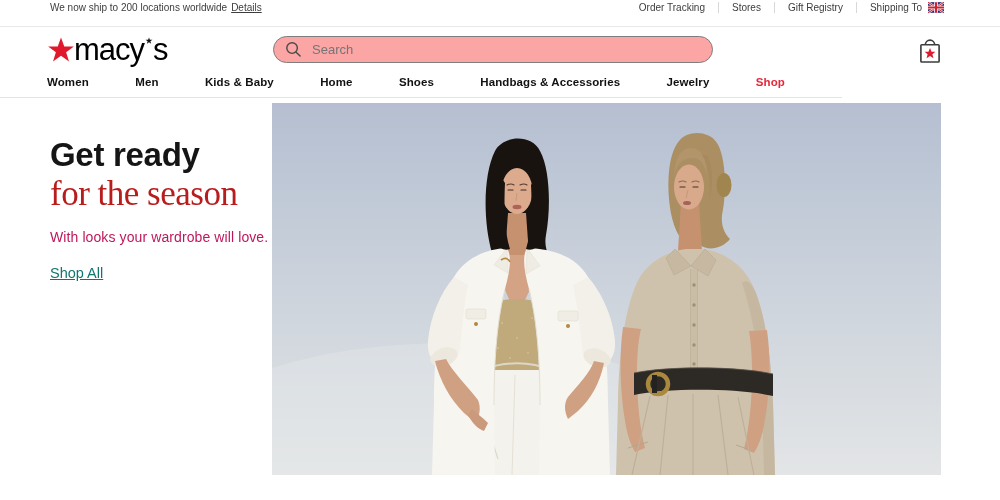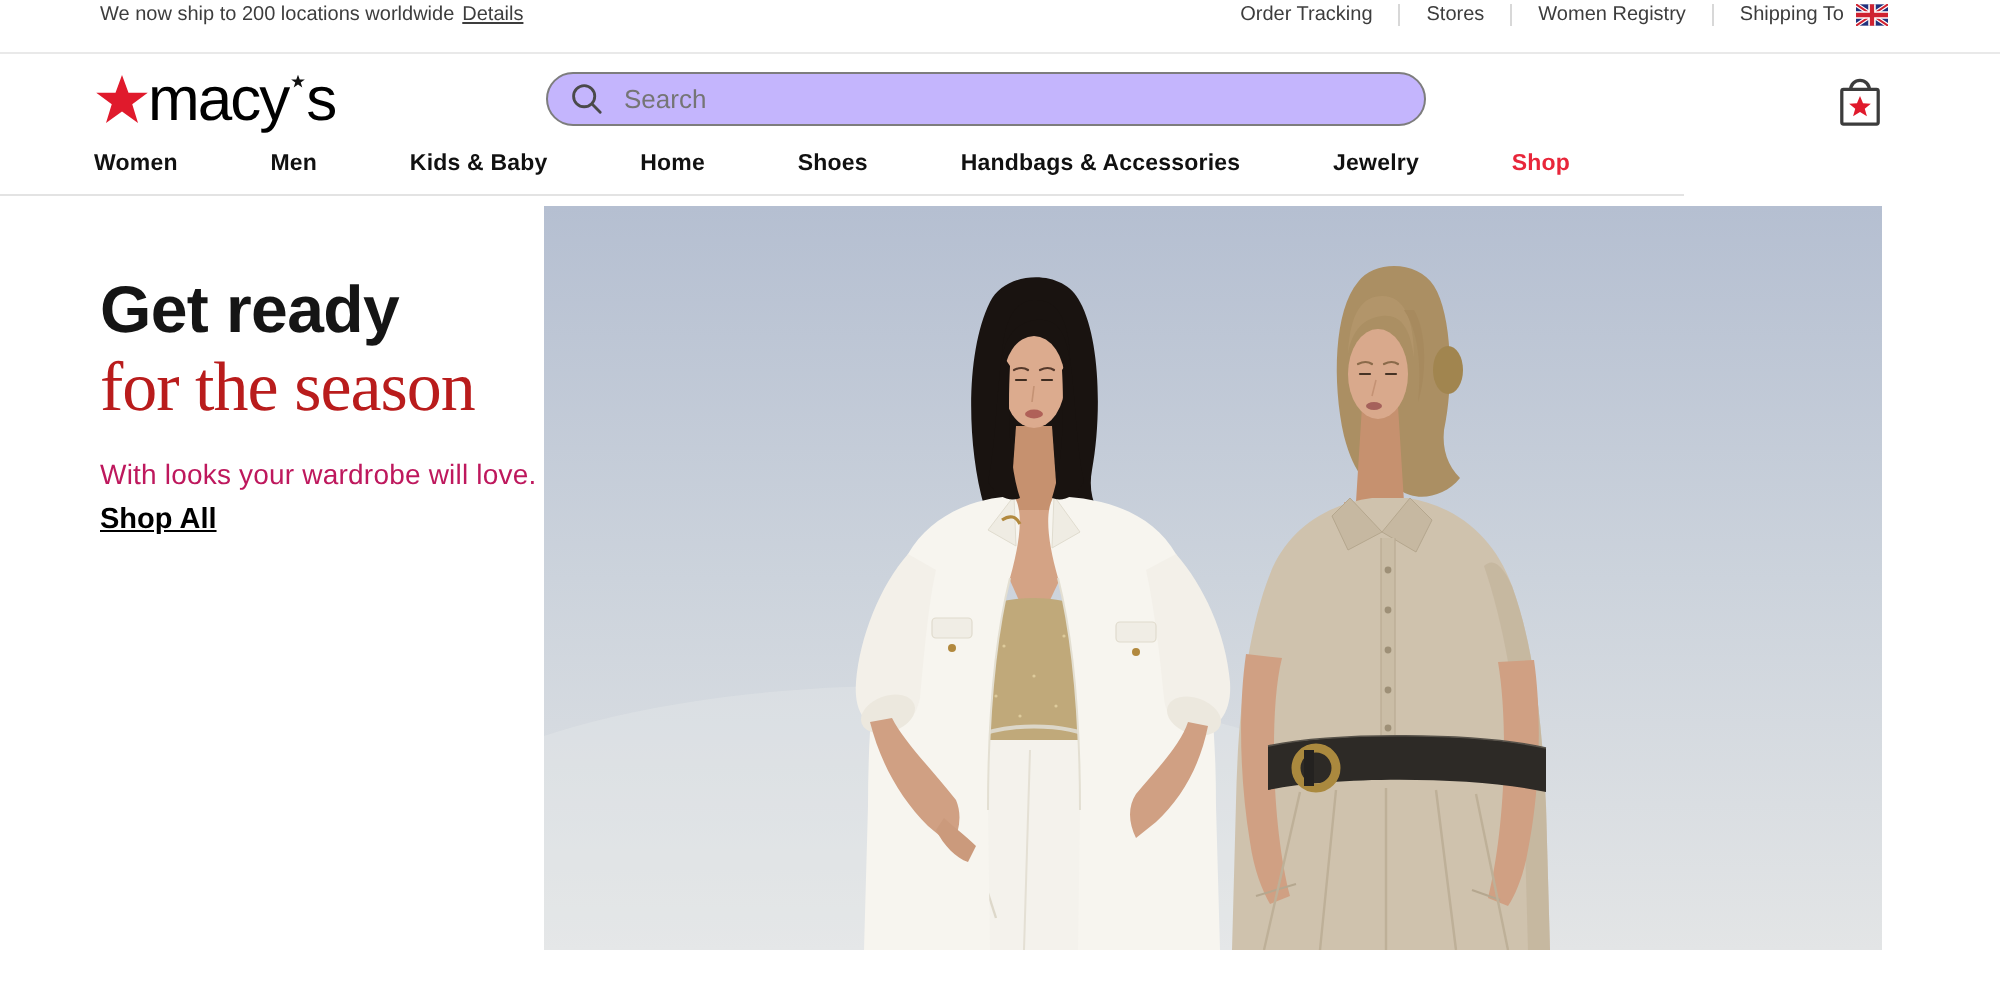--- a/index.html
+++ b/index.html
@@ -20,60 +20,60 @@
 
   
   .header{position:absolute;top:28px;left:0;width:856px;height:44px;}
   .logo{position:absolute;left:46px;top:5px;display:flex;align-items:center;cursor:pointer;}
   .logo-star{margin:2px -2px 0 0;}
   .logo-text{display:flex;align-items:baseline;font-size:31px;font-weight:500;color:#000;
              letter-spacing:-1px;line-height:34px;}
   .logo-apos{display:inline-block;transform:translateY(-15px);margin:0 0px 0 1px;}
   .search{position:absolute;left:273px;top:8px;width:440px;height:27px;box-sizing:border-box;
           border:1px solid #7d7d7d;border-radius:14px;display:flex;align-items:center;
-          padding:0 10px 0 11px;background:#c4b5fd;}
+          padding:0 10px 0 11px;background:#fca5a5;}
   .search input{border:none;outline:none;font-size:13px;color:#333;width:100%;margin-left:8px;
                 font-family:"Liberation Sans",sans-serif;background:transparent;}
   .search input::placeholder{color:#757575;}
   .bag{position:absolute;left:917px;top:7px;width:26px;height:30px;cursor:pointer;}
 
   
   .nav{position:absolute;top:72px;left:0;width:842px;height:26px;box-sizing:border-box;
        border-bottom:1px solid #e3e3e3;display:flex;justify-content:space-between;
        padding:4px 57px 0 47px;}
   .nav-item{font-size:11.5px;font-weight:bold;color:#111;text-decoration:none;cursor:pointer;
             letter-spacing:0.1px;}
   .nav-item.sale{color:#e8263a;}
 
   
   .hero{position:absolute;top:98px;left:0;width:1000px;height:402px;background:#fff;}
   .hero-copy{position:absolute;left:50px;top:40px;width:235px;}
   .hero-h1{font-size:33px;font-weight:700;color:#151515;letter-spacing:-0.3px;line-height:1;}
   .hero-h2{font-family:"Liberation Serif",serif;font-size:35px;font-weight:400;color:#b91c1c;
            line-height:1.02;margin-top:5px;letter-spacing:-0.5px;}
   .hero-sub{font-size:14px;color:#be185d;margin-top:17px;letter-spacing:0.1px;}
-  .hero-cta{display:inline-block;margin-top:7px;font-size:14.5px;font-weight:700;color:#000000;
+  .hero-cta{display:inline-block;margin-top:20px;font-size:14.5px;font-weight:400;color:#0f766e;
             text-decoration:underline;cursor:pointer;}
   .hero-image{position:absolute;left:272px;top:5px;width:669px;height:372px;overflow:hidden;}
   .hero-image svg{display:block;}
 </style>
 </head>
 <body>
 
 <div class="page">
 
   <div class="topbar">
     <div class="topbar-left">
       <span>We now ship to 200 locations worldwide</span>
       <a>Details</a>
     </div>
     <div class="topbar-right">
       <a class="topbar-link sep">Order Tracking</a>
       <a class="topbar-link sep">Stores</a>
-      <a class="topbar-link sep">Women Registry</a>
+      <a class="topbar-link sep">Gift Registry</a>
       <a class="topbar-ship">
         <span>Shipping To</span>
         <span style="display:inline-flex;">
           <svg width="16" height="11" viewBox="0 0 60 40">
             <rect width="60" height="40" fill="#20317c"></rect>
             <path d="M0,0 L60,40 M60,0 L0,40" stroke="#ffffff" stroke-width="8"></path>
             <path d="M0,0 L60,40 M60,0 L0,40" stroke="#cf2231" stroke-width="4"></path>
             <path d="M30,0 V40 M0,20 H60" stroke="#ffffff" stroke-width="14"></path>
             <path d="M30,0 V40 M0,20 H60" stroke="#cf2231" stroke-width="8"></path>
           </svg>

